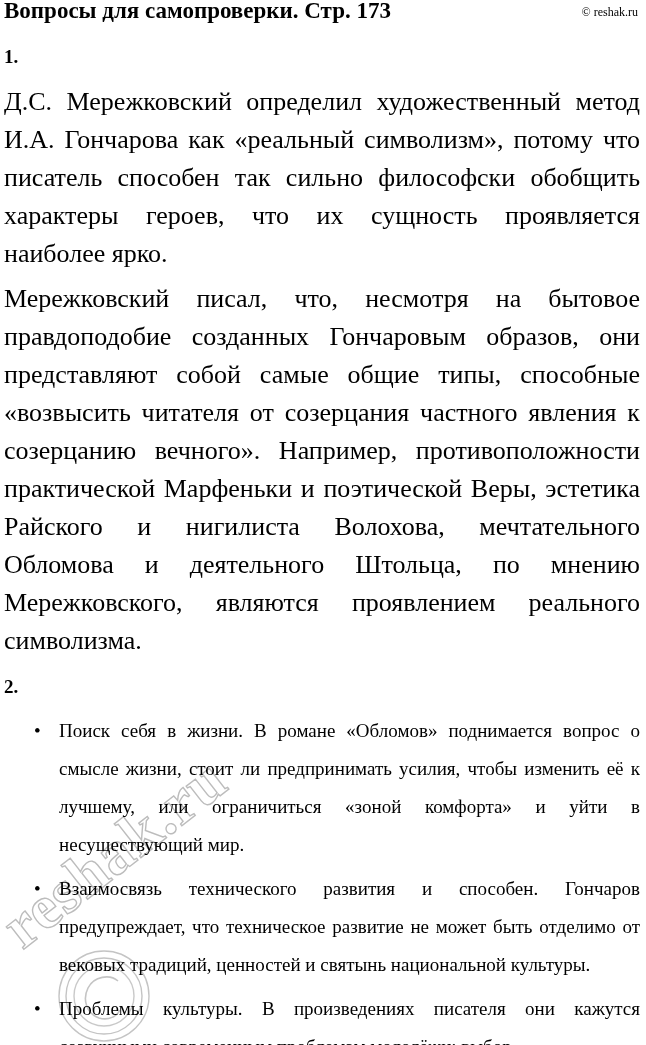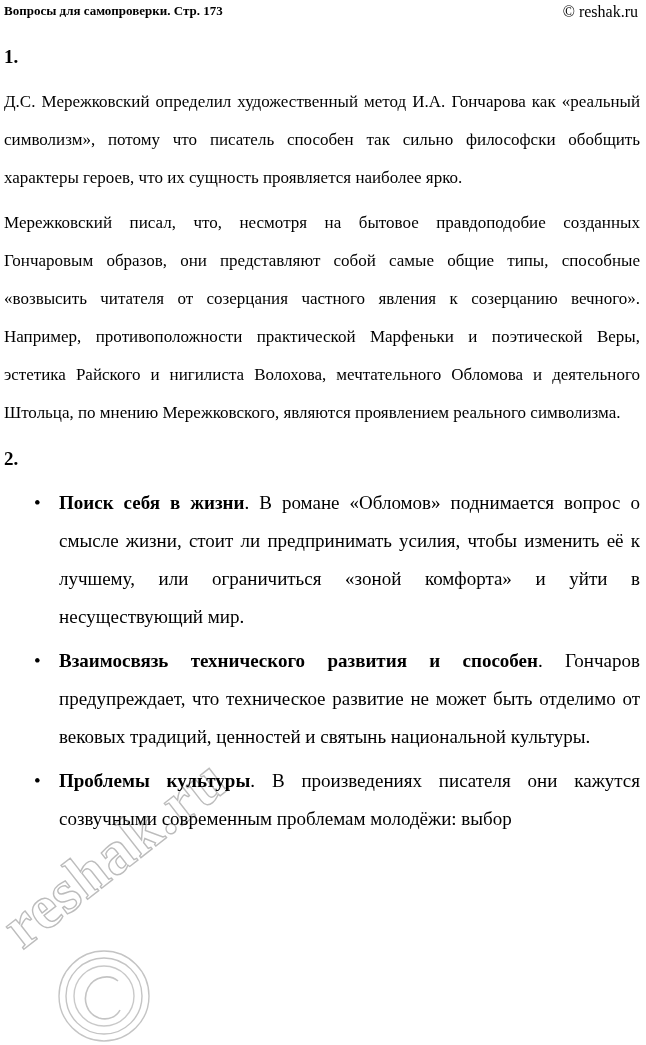--- a/index.html
+++ b/index.html
@@ -61,27 +61,27 @@
   .header-row {
     position: relative;
     z-index: 2;
     display: flex;
     align-items: flex-start;
     justify-content: space-between;
     padding: 0px 6px 0px 4px;
     height: 30px;
   }
   .doc-title {
-    font-size: 13px;
+    font-size: 23px;
     font-weight: 700;
     line-height: 22px;
     white-space: nowrap;
   }
   .copyright {
-    font-size: 16px;
+    font-size: 12px;
     font-weight: 400;
     line-height: 22px;
     white-space: nowrap;
     padding-right: 2px;
     padding-top: 1px;
   }
 
   
   .content {
     position: relative;
@@ -90,21 +90,21 @@
   }
 
   .section-number {
     font-size: 19px;
     font-weight: 700;
     line-height: 38px;
     margin: 8px 0 0 0;
   }
 
   .para {
-    font-size: 17px;
+    font-size: 26px;
     line-height: 38px;
     text-align: justify;
     text-justify: inter-word;
     margin: 7px 0 0 0;
     hyphens: none;
   }
   .para.first-after-num {
     margin-top: 7px;
   }
 
@@ -124,21 +124,21 @@
     margin-bottom: 6px;
   }
   .bullet-item .bullet-mark {
     position: absolute;
     left: 30px;
     top: 0;
     font-size: 19px;
     line-height: 38px;
   }
   .lead-in {
-    font-weight: 700;
+    font-weight: 400;
   }
 </style>
 </head>
 <body>
 
 <div id="page">
 
   <div class="watermark-layer">
     <div class="wm-text">reshak.ru</div>
     <div class="wm-copy">

